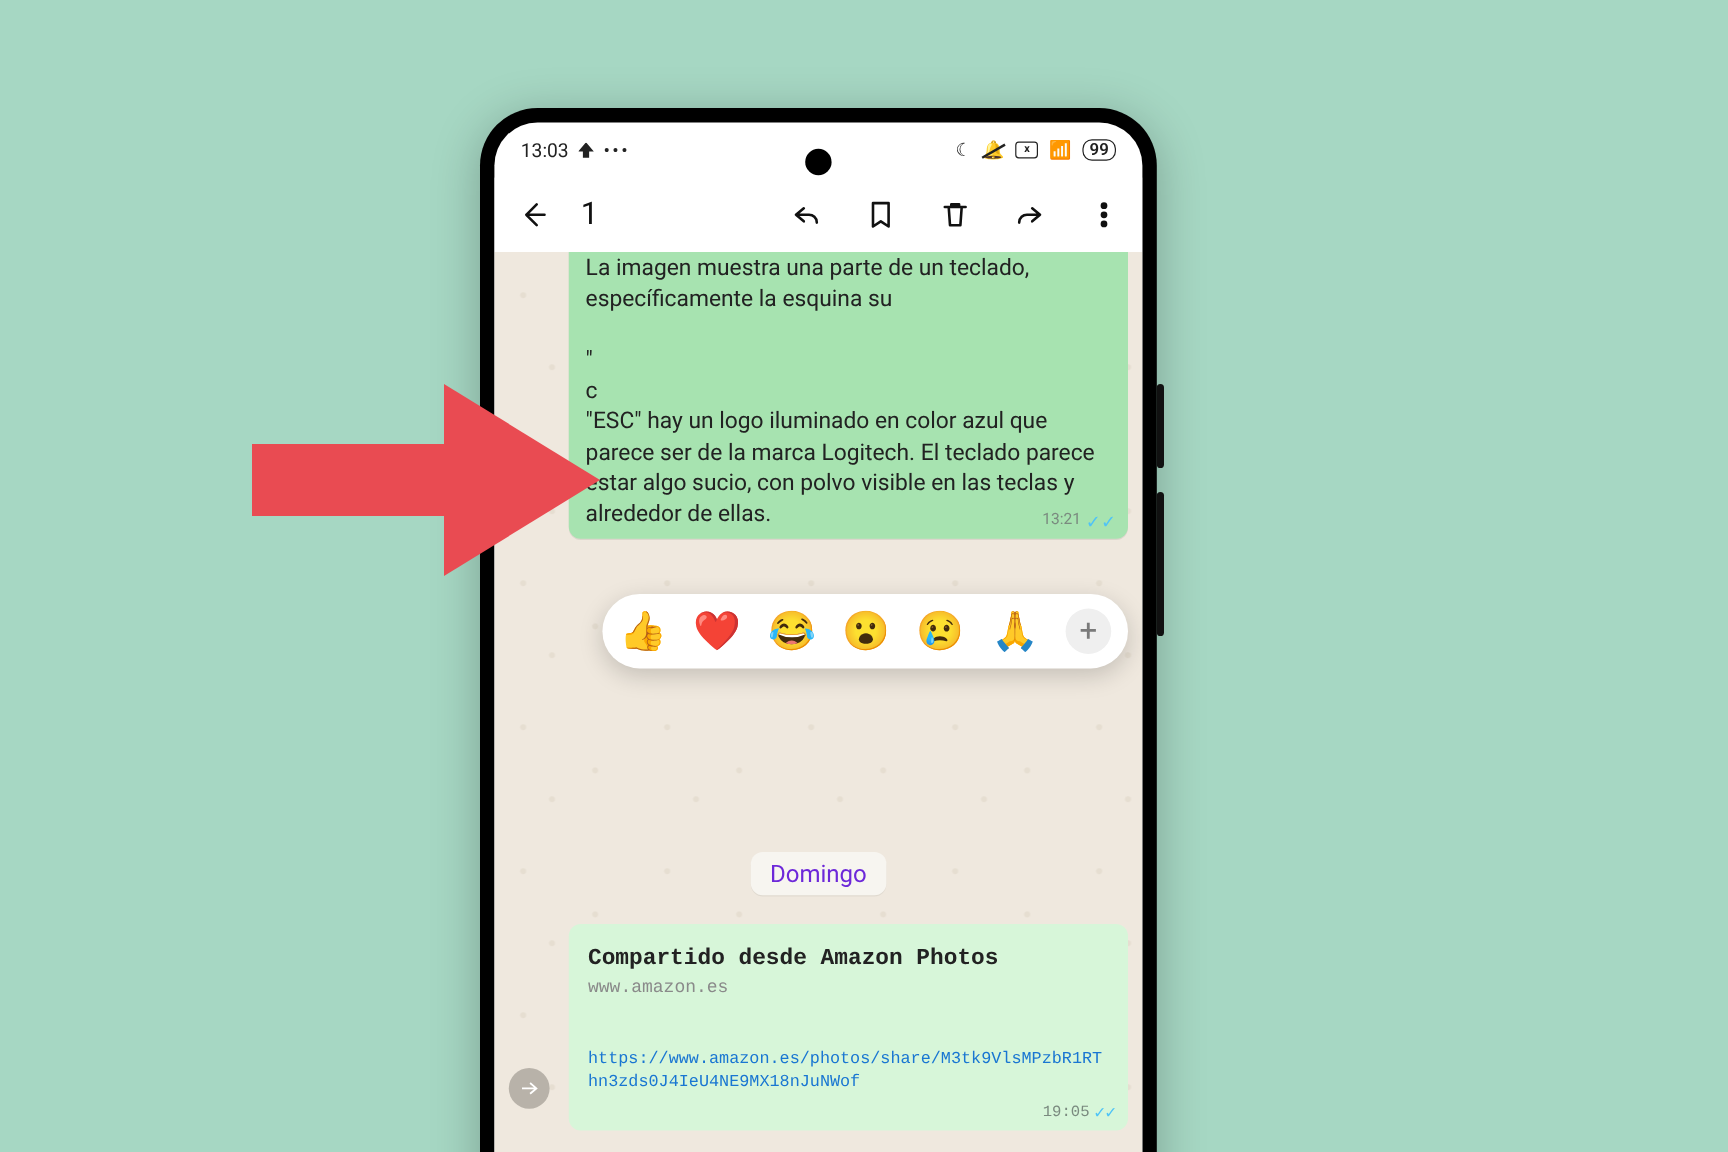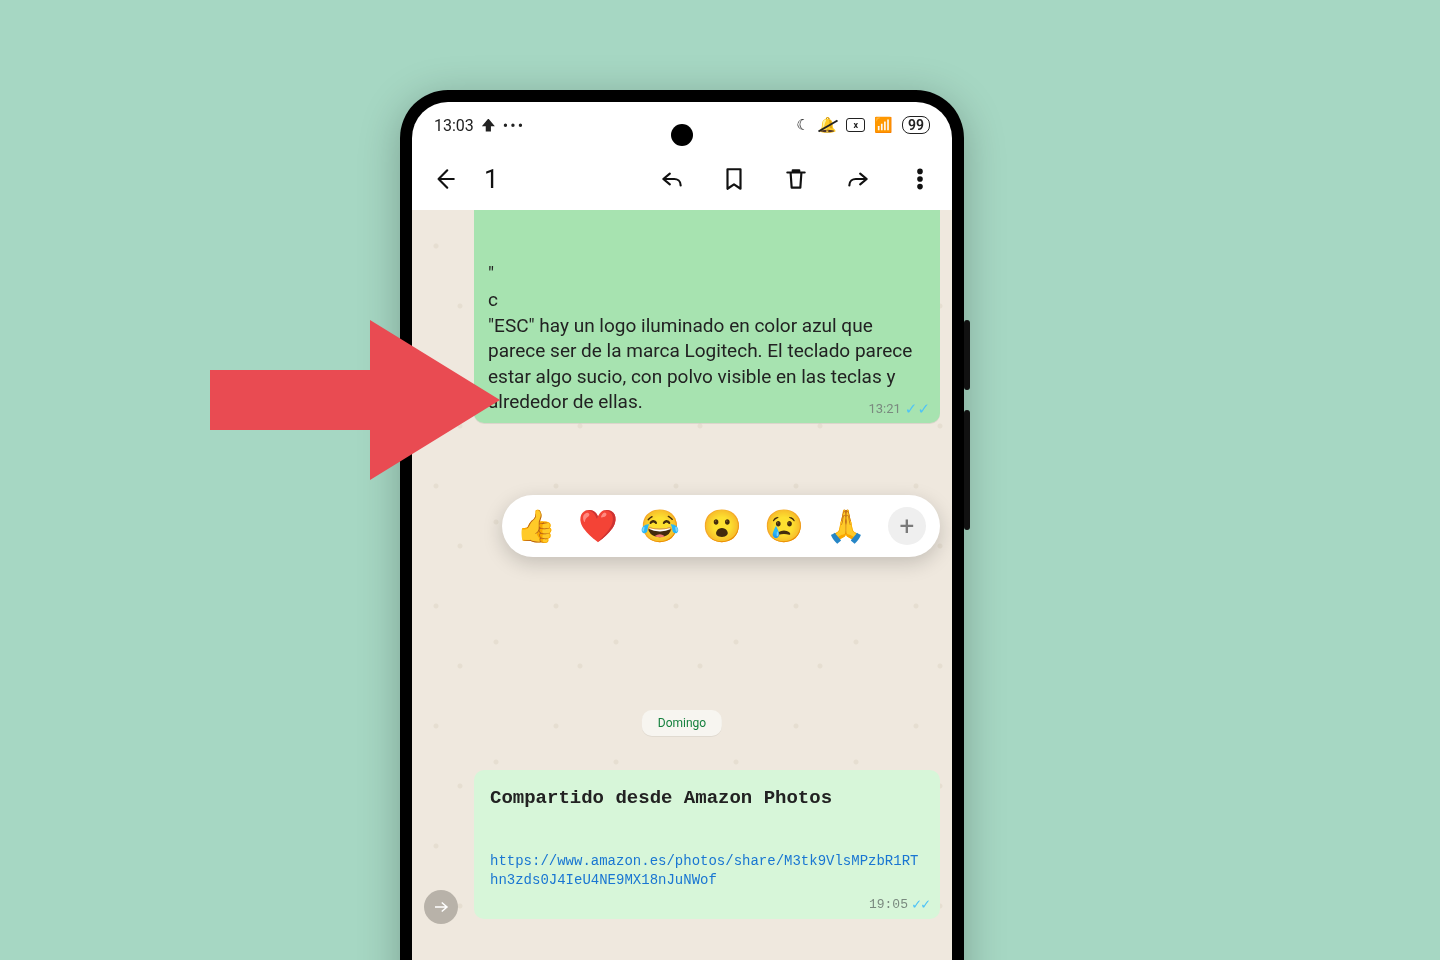--- a/index.html
+++ b/index.html
@@ -52,21 +52,21 @@
     position:absolute;left:62px;right:12px;border-radius:10px;padding:10px 14px 8px;
     font-size:19px;line-height:1.35;color:#222;
   }
   .bubble .time{position:absolute;right:10px;bottom:6px;font-size:13px;color:#7a8a7f;display:flex;align-items:flex-end;gap:4px;}
   .ticks{color:#4fc3f7;font-size:15px;line-height:1;}
   .msg1{top:-10px;background:#a7e3b0;box-shadow:0 1px 0 rgba(0,0,0,.08);}
   .msg1 .p1{margin:0 0 16px 0;}
   .msg1 .p2{margin:0;}
   .date-chip{
     position:absolute;top:500px;left:50%;transform:translateX(-50%);
-    background:#f7f5f0;border-radius:10px;padding:6px 16px;font-size:12px;color:#15803d;
+    background:#f7f5f0;border-radius:10px;padding:6px 16px;font-size:20px;color:#6d28d9;
     box-shadow:0 1px 0 rgba(0,0,0,.06);
   }
   .msg2{top:560px;background:#d7f6d9;padding:16px 16px 30px;font-family:Liberation Mono, monospace;}
   .msg2 .title{font-weight:600;font-size:19px;color:#222;}
   .msg2 .sub{font-size:15px;color:#8a8a8a;margin-top:2px;}
   .msg2 .link{margin-top:40px;font-size:14px;color:#1976d2;word-break:break-all;}
   .fwd-badge{
     position:absolute;left:12px;top:680px;width:34px;height:34px;border-radius:50%;
     background:#b8b2a9;display:flex;align-items:center;justify-content:center;
   }
@@ -155,21 +155,21 @@
                 <circle cx="12" cy="19" r="1.6" fill="#111"></circle>
               </svg>
           </span>
         </div>
       </div>
 
       <div class="chat">
 
         <div class="bubble msg1">
           <p class="p2">
-            <br><br>
+            <span>La imagen muestra una parte de un teclado, específicamente la esquina su</span><br><br>
             "<br>c<br>
             <span>"ESC" hay un logo iluminado en color azul que parece ser de la marca Logitech. El teclado parece estar algo sucio, con polvo visible en las teclas y alrededor de ellas.</span>
           </p>
           <div class="time">
             <span>13:21</span>
             <span class="ticks">✓✓</span>
           </div>
         </div>
 
         <div class="react-bar">
@@ -185,20 +185,21 @@
         <div class="date-chip">Domingo</div>
 
         <div class="fwd-badge">
           <svg viewBox="0 0 24 24">
               <path d="M13 6l7 6-7 6M20 12H4"></path>
             </svg>
         </div>
 
         <div class="bubble msg2">
           <div class="title">Compartido desde Amazon Photos</div>
+          <div class="sub">www.amazon.es</div>
           <div class="link">https://www.amazon.es/photos/share/M3tk9VlsMPzbR1RThn3zds0J4IeU4NE9MX18nJuNWof</div>
           <div class="time">
             <span>19:05</span>
             <span class="ticks">✓✓</span>
           </div>
         </div>
 
       </div>
 
     </div>

